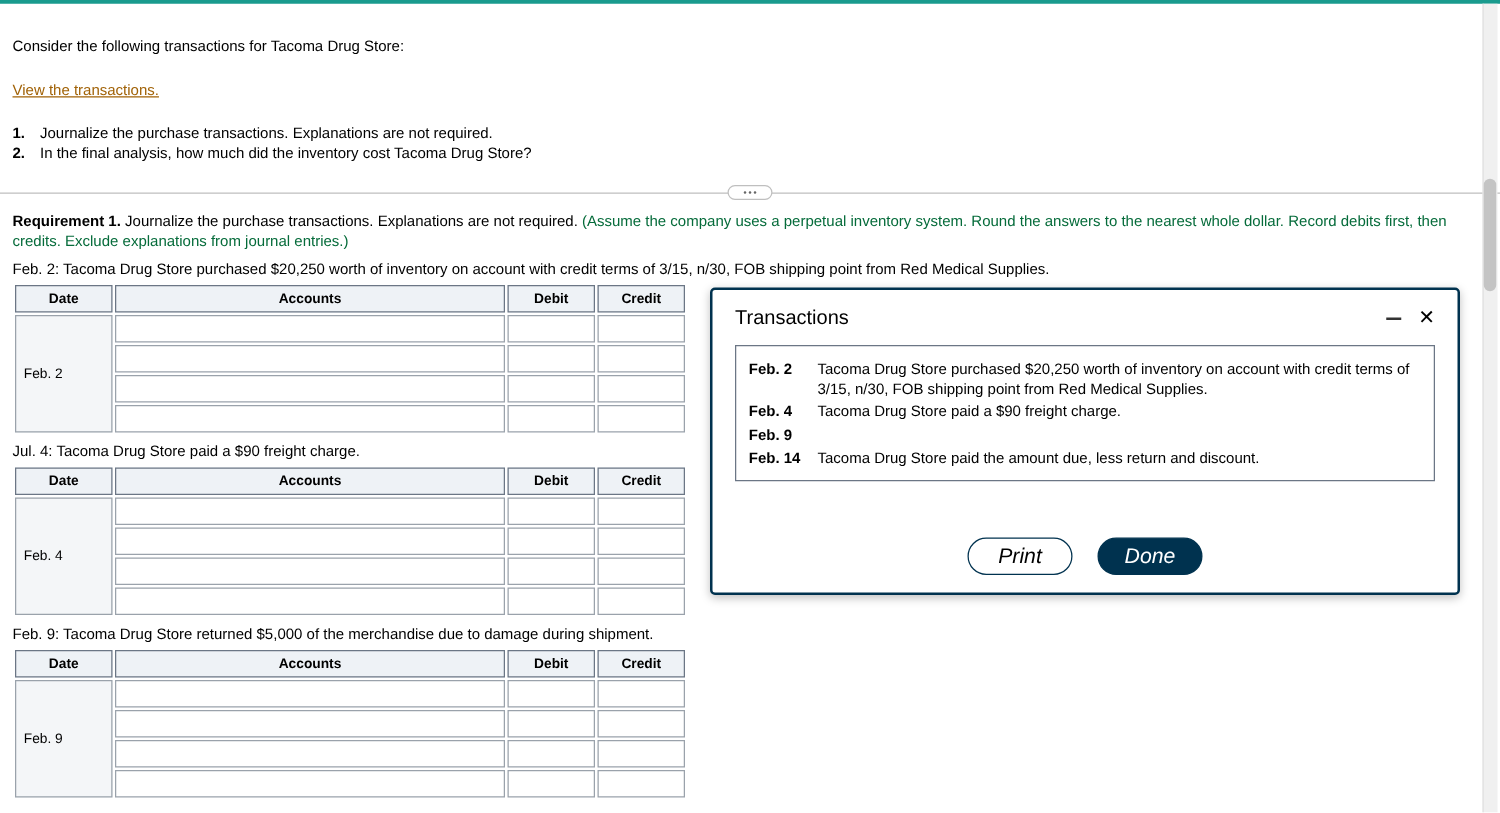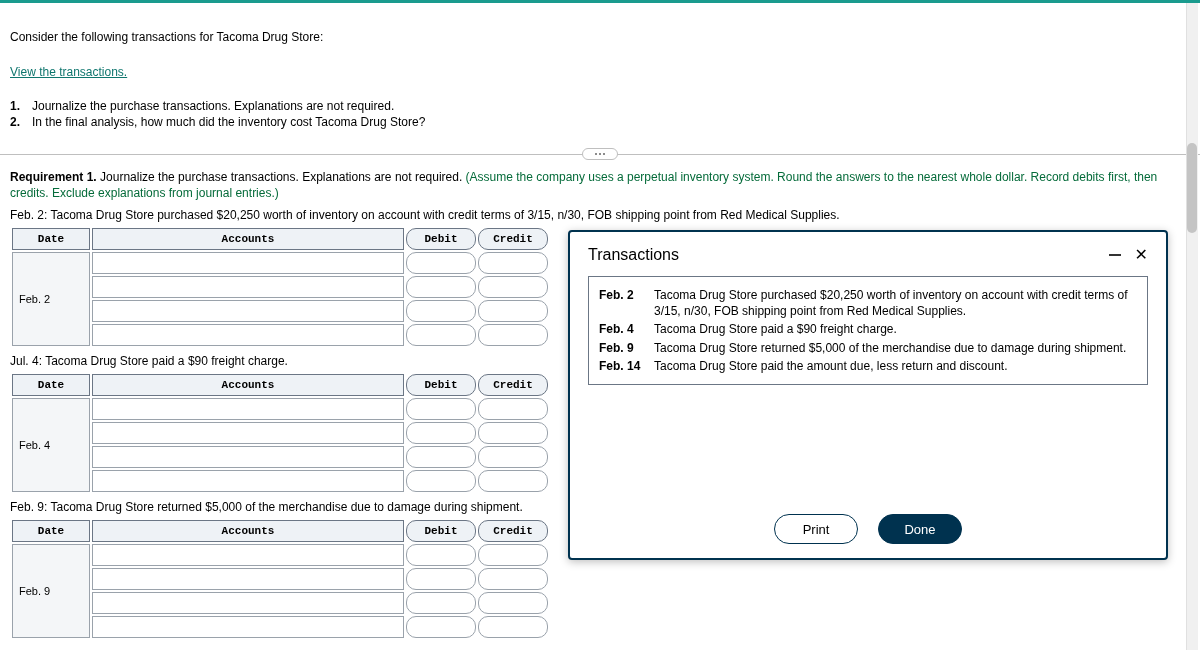--- a/index.html
+++ b/index.html
@@ -9,21 +9,21 @@
     color: #000;
     background: #fff;
     width: 1200px;
     height: 650px;
     position: relative;
     overflow: hidden;
   }
   .topbar { height: 3px; background: #1a9b8e; }
   .header-block { padding: 8px 10px 4px 10px; }
   .header-block p { margin: 18px 0; line-height: 1.4; }
-  .link-text { color: #0f766e; text-decoration: underline; cursor: pointer; }
+  .link-text { color: #a16207; text-decoration: underline; cursor: pointer; }
   .bold { font-weight: bold; }
   .req-list { margin-top: 2px; }
   .req-list .row { display: flex; margin: 2px 0; }
   .req-list .num { width: 22px; font-weight: bold; }
   .divider-wrap {
     position: relative;
     margin: 12px 0 8px 0;
     height: 14px;
   }
   .divider-line {
@@ -58,37 +58,36 @@
     height: 22px;
     font-size: 11px;
     font-weight: normal;
     padding: 0 6px;
     text-align: center;
   }
   .journal-table thead th {
     background: #eef2f6;
     font-weight: bold;
     border: 1px solid #6b7685;
-    font-family: Liberation Mono, monospace;
   }
   .journal-table .date-col { width: 78px; }
   .journal-table .acct-col { width: 312px; }
-  .journal-table .num-col { width: 70px; border-radius: 10px; }
+  .journal-table .num-col { width: 70px; }
   .journal-table td.date-cell { background: #f4f6f8; text-align: left; padding-left: 6px; }
   .journal-table input {
     width: 100%; height: 100%; border: none; outline: none;
     font-size: 11px; background: transparent; text-align: left; padding: 0 2px;
   }
   .journal-table .num-col input { text-align: right; }
 
   
   .popup {
     position: absolute;
     left: 568px; top: 230px;
-    width: 600px; height: 330px;
+    width: 600px; height: 246px;
     background: #fff;
     border: 2px solid #00324f;
     border-radius: 4px;
     box-shadow: 0 2px 8px rgba(0,0,0,0.25);
     padding: 14px 18px 14px 18px;
     display: flex; flex-direction: column;
   }
   .popup-header { display: flex; align-items: center; margin-bottom: 12px; }
   .popup-title { font-size: 16px; font-weight: normal; flex: 1; }
   .popup-controls { display: flex; gap: 14px; align-items: center; }
@@ -102,23 +101,23 @@
   .trans-date { width: 55px; font-weight: bold; flex-shrink: 0; }
   .trans-desc { flex: 1; }
   .popup-footer {
     margin-top: auto;
     display: flex; justify-content: center; gap: 20px;
     padding-top: 14px;
   }
   .btn {
     width: 84px; height: 30px;
     border-radius: 18px;
-    font-size: 13px;
+    font-size: 17px;
     cursor: pointer;
-    display: flex; align-items: center; justify-content: center;
+    display: flex; align-items: center; justify-content: center; font-style: italic;
   }
   .btn-outline { border: 1.5px solid #00324f; background: #fff; color: #000; }
   .btn-fill { border: 1.5px solid #00324f; background: #00324f; color: #fff; }
 
   
   .scroll-track {
     position: absolute; right: 2px; top: 3px; bottom: 0;
     width: 12px; background: #f0f0f0;
     border-left: 1px solid #e0e0e0;
   }
@@ -287,21 +286,20 @@
     <div class="trans-row">
       <div class="trans-date">Feb. 2</div>
       <div class="trans-desc">Tacoma Drug Store purchased $20,250 worth of inventory on account with credit terms of 3/15, n/30, FOB shipping point from Red Medical Supplies.</div>
     </div>
     <div class="trans-row">
       <div class="trans-date">Feb. 4</div>
       <div class="trans-desc">Tacoma Drug Store paid a $90 freight charge.</div>
     </div>
     <div class="trans-row">
       <div class="trans-date">Feb. 9</div>
-      <div class="trans-desc">Tacoma Drug Store returned $5,000 of the merchandise due to damage during shipment.</div>
     </div>
     <div class="trans-row">
       <div class="trans-date">Feb. 14</div>
       <div class="trans-desc">Tacoma Drug Store paid the amount due, less return and discount.</div>
     </div>
   </div>
   <div class="popup-footer">
     <div class="btn btn-outline">Print</div>
     <div class="btn btn-fill">Done</div>
   </div>

